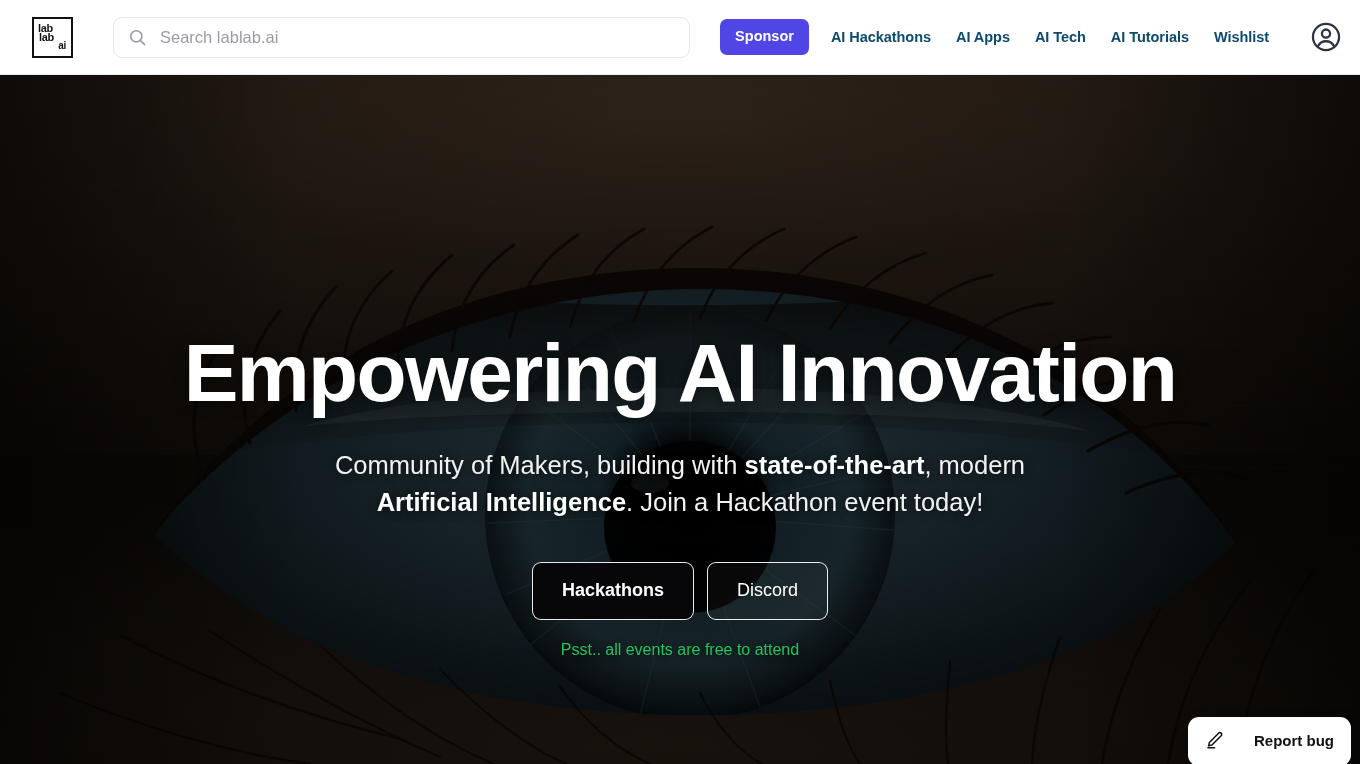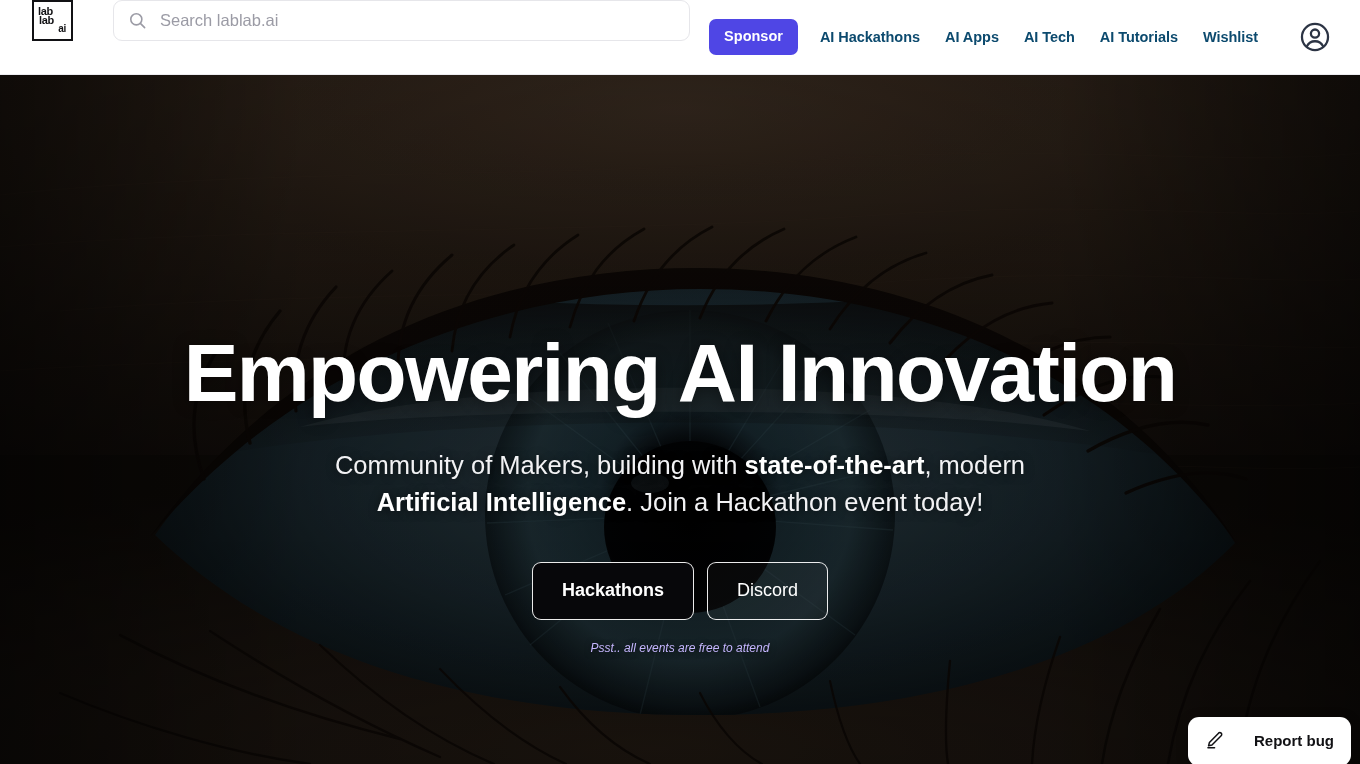--- a/index.html
+++ b/index.html
@@ -22,21 +22,22 @@
 
   
   .header {
     position: relative;
     z-index: 20;
     height: 75px;
     width: 100%;
     background: #ffffff;
     border-bottom: 1px solid #ececf0;
     display: flex;
-    padding: 0 27px 0 32px;
+    align-items: center;
+    padding: 0 16px 0 32px;
   }
 
   .logo-box {
     width: 41px;
     height: 41px;
     border: 2px solid #111114;
     background: #ffffff;
     display: flex;
     flex-direction: column;
     align-items: flex-end;
@@ -212,23 +213,22 @@
     background: #07070a;
     font-weight: 700;
   }
   .btn-secondary {
     background: rgba(255,255,255,0.03);
     font-weight: 400;
   }
 
   .hero-note {
     margin-top: 21px;
-    font-size: 12px;
-    font-style: italic;
-    color: #c4b5fd;
+    font-size: 16px;
+    color: #22c55e;
     text-shadow: 0 1px 6px rgba(0,0,0,0.6);
   }
 
   
   .report-bug {
     position: absolute;
     right: 9px;
     bottom: -2px;
     z-index: 40;
     background: #ffffff;

